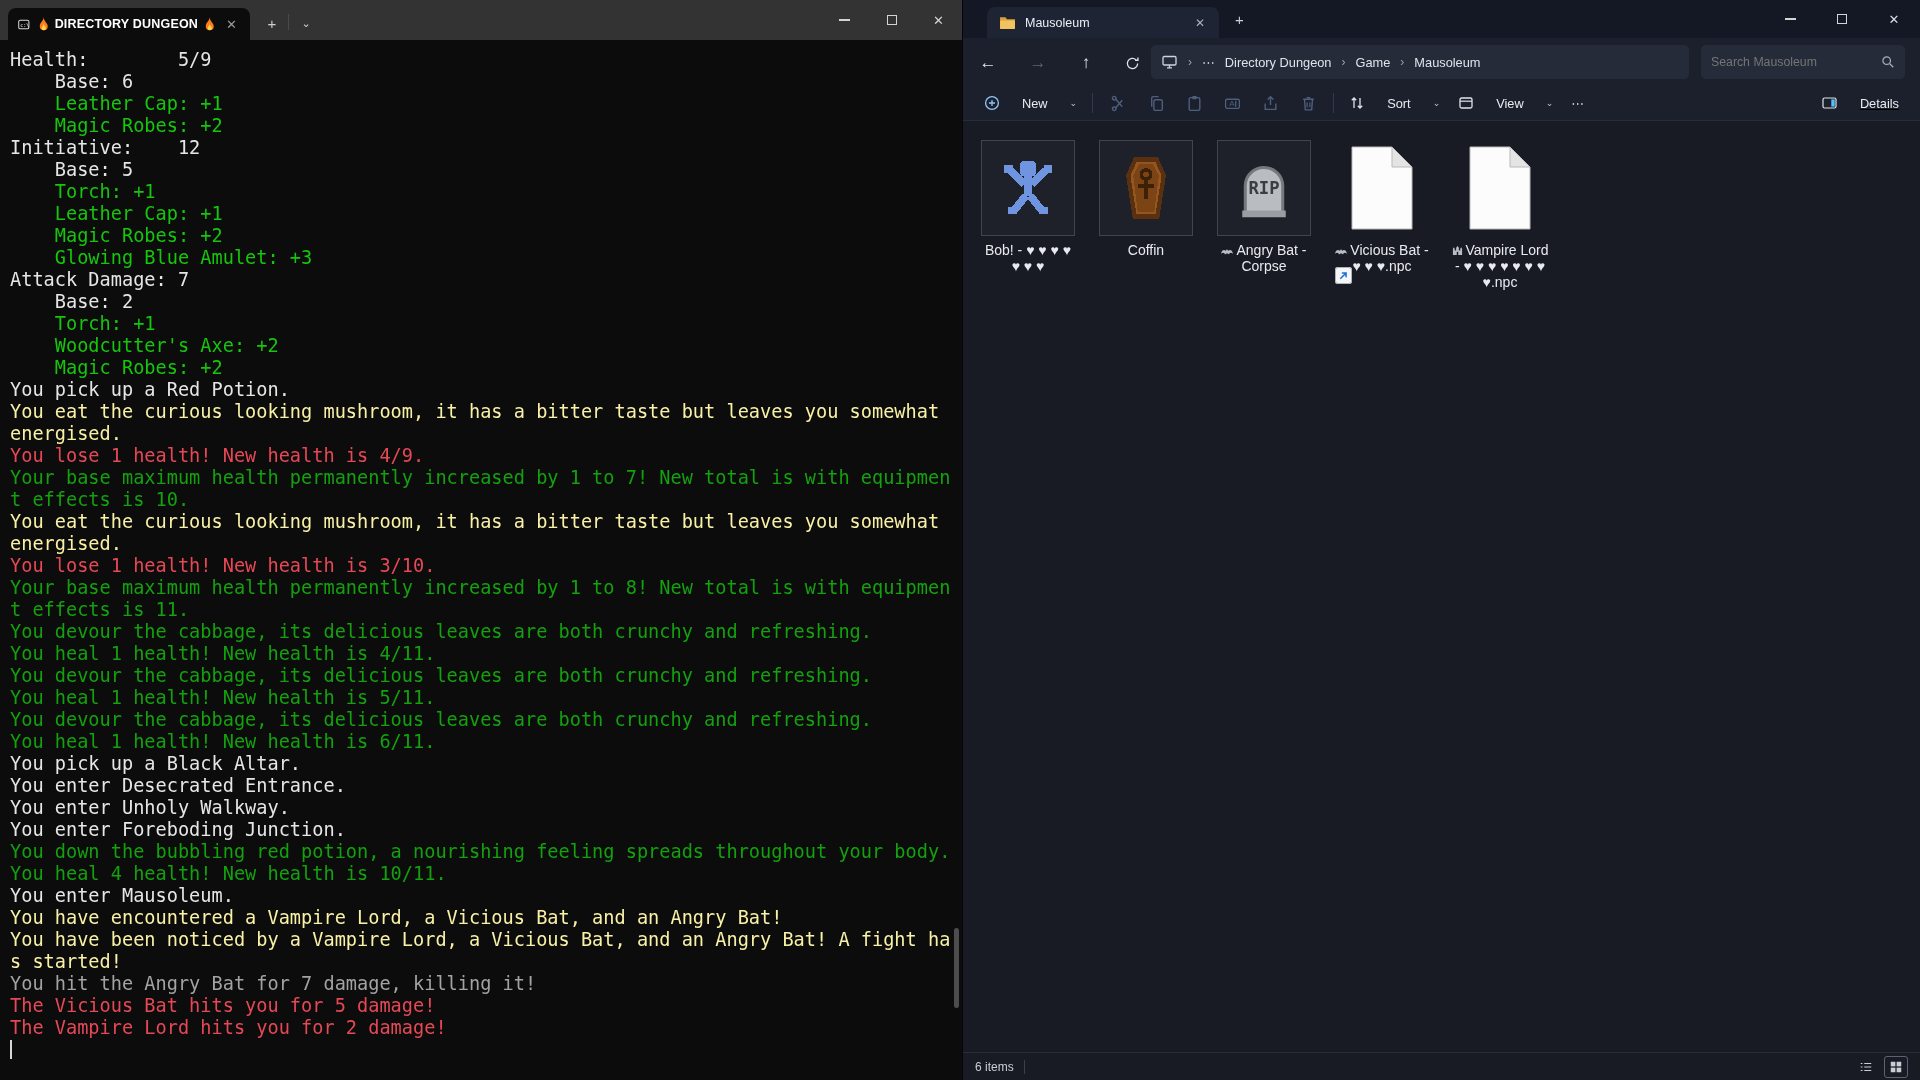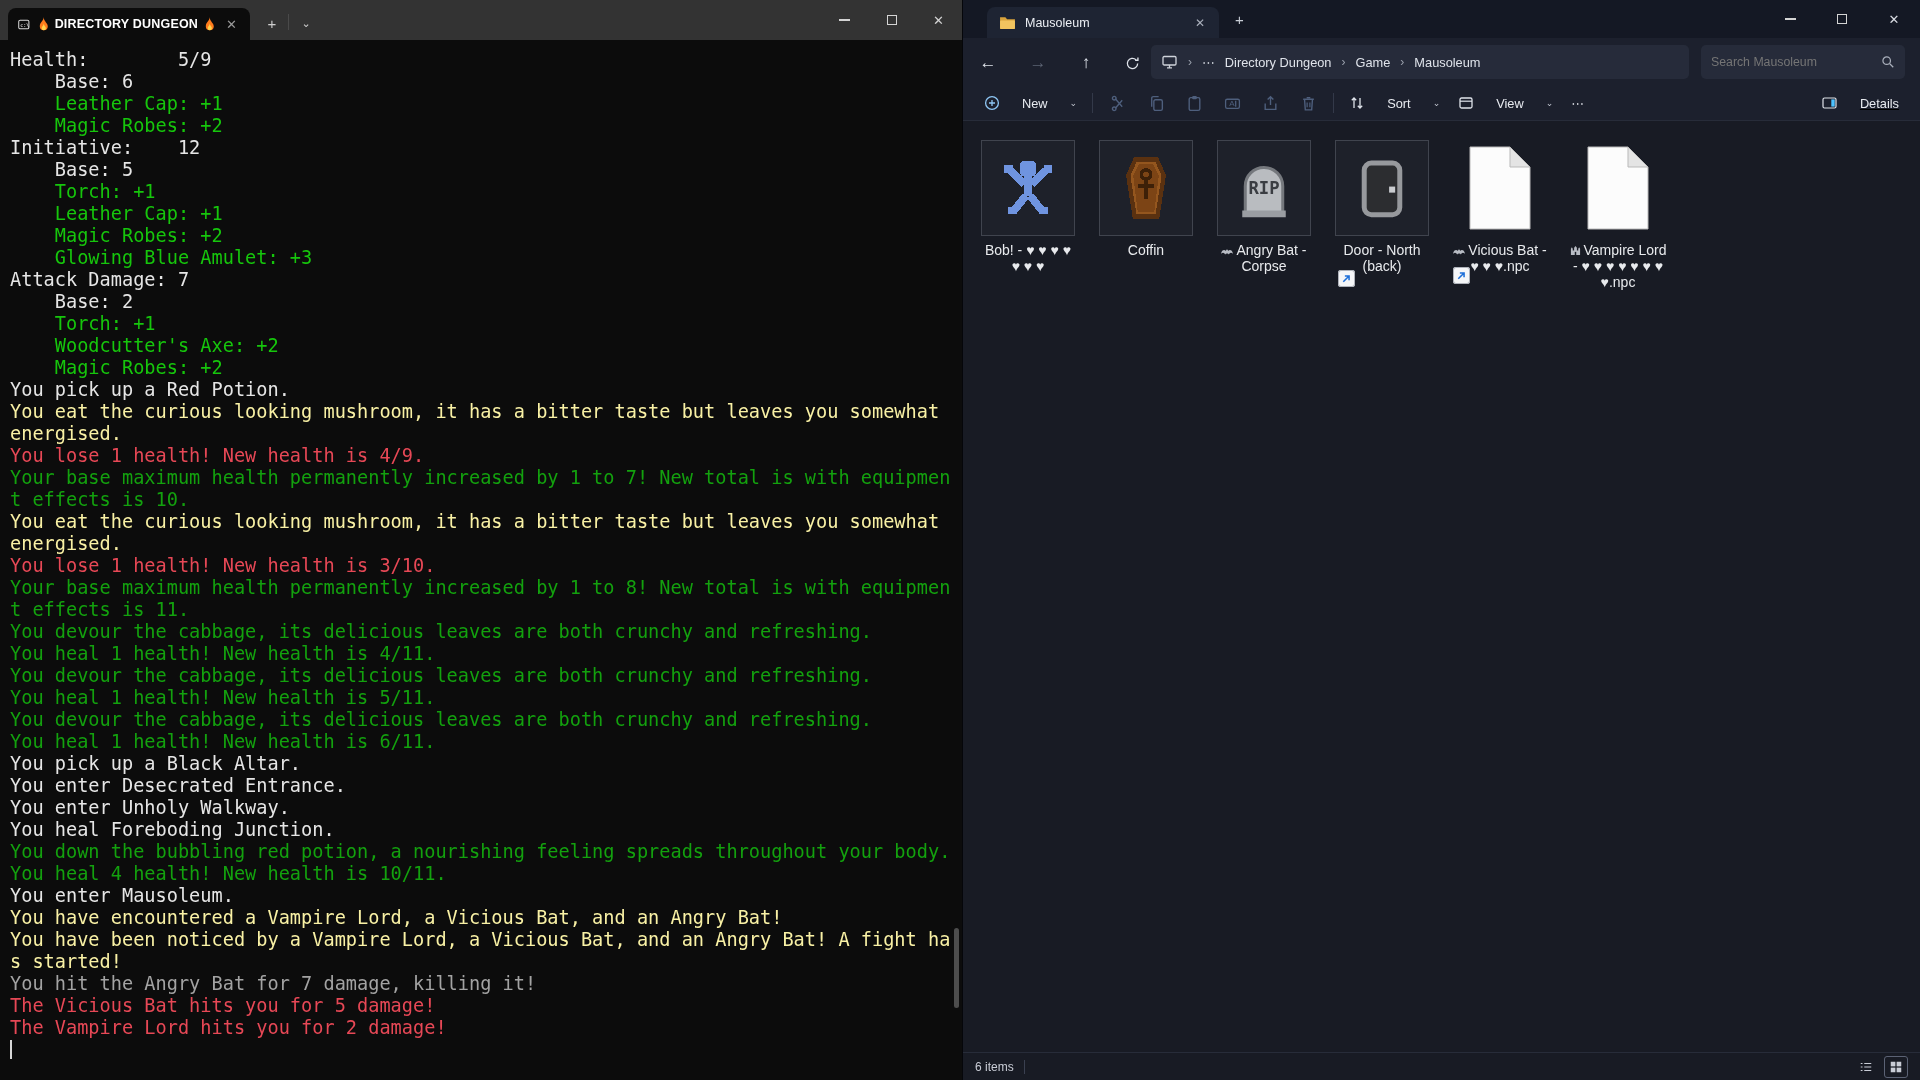--- a/index.html
+++ b/index.html
@@ -190,21 +190,21 @@
       <div class="tl c-G">You devour the cabbage, its delicious leaves are both crunchy and refreshing.</div>
 
       <div class="tl c-G">You heal 1 health! New health is 6/11.</div>
 
       <div class="tl c-w">You pick up a Black Altar.</div>
 
       <div class="tl c-w">You enter Desecrated Entrance.</div>
 
       <div class="tl c-w">You enter Unholy Walkway.</div>
 
-      <div class="tl c-w">You heal Foreboding Junction.</div>
+      <div class="tl c-w">You enter Foreboding Junction.</div>
 
       <div class="tl c-G">You down the bubbling red potion, a nourishing feeling spreads throughout your body.</div>
 
       <div class="tl c-G">You heal 4 health! New health is 10/11.</div>
 
       <div class="tl c-w">You enter Mausoleum.</div>
 
       <div class="tl c-y">You have encountered a Vampire Lord, a Vicious Bat, and an Angry Bat!</div>
 
       <div class="tl c-y">You have been noticed by a Vampire Lord, a Vicious Bat, and an Angry Bat! A fight ha</div>
@@ -403,37 +403,20 @@
         <div class="file-label">
           <span class="lline">
             <svg class="inline-glyph" width="12" height="9" viewBox="0 0 14 9">
               <path d="M0 7 C1 2.5 4 2 5.6 3.8 L6 2 L7 3.2 L8 2 L8.4 3.8 C10 2 13 2.5 14 7 C11.5 5 10.2 5.8 9.2 8 C8.4 6.3 5.6 6.3 4.8 8 C3.8 5.8 2.5 5 0 7 Z" fill="#b8bcc4"></path>
             </svg><span>Angry Bat -</span>
           </span>
           <span class="lline">Corpse</span>
         </div>
       </div>
 
-      <div class="file-cell">
-        <div class="thumb">
-          <svg width="58" height="64" viewBox="0 0 16 18">
-            <rect x="3" y="2" width="10" height="14.5" rx="2" fill="#2c2d30" stroke="#97999d" stroke-width="1.4"></rect>
-            <rect x="10" y="8.6" width="1.7" height="1.7" fill="#caccd0"></rect>
-          </svg>
-          <div class="lnk-overlay" style="left:3px; bottom:3px;">
-            <svg width="11" height="11" viewBox="0 0 12 12">
-                <path d="M2.5 9.5 L8.5 3.5 M4.2 3.2 H8.8 V7.8" fill="none" stroke="#1e6fd9" stroke-width="1.7"></path>
-              </svg>
-          </div>
-        </div>
-        <div class="file-label">
-          <span class="lline">Door - North</span>
-          <span class="lline">(back)</span>
-        </div>
-      </div>
 
       <div class="file-cell">
         <div class="docicon">
           <svg width="62" height="84" viewBox="0 0 62 84">
             <path d="M1 1 H41 L61 21 V83 H1 Z" fill="#fcfcfc" stroke="#b9b9b9"></path>
             <path d="M41 1 L61 21 H41 Z" fill="#e4e4e4" stroke="#b9b9b9"></path>
           </svg>
           <div class="lnk-overlay" style="left:0px; bottom:6px;">
             <svg width="11" height="11" viewBox="0 0 12 12">
                 <path d="M2.5 9.5 L8.5 3.5 M4.2 3.2 H8.8 V7.8" fill="none" stroke="#1e6fd9" stroke-width="1.7"></path>

